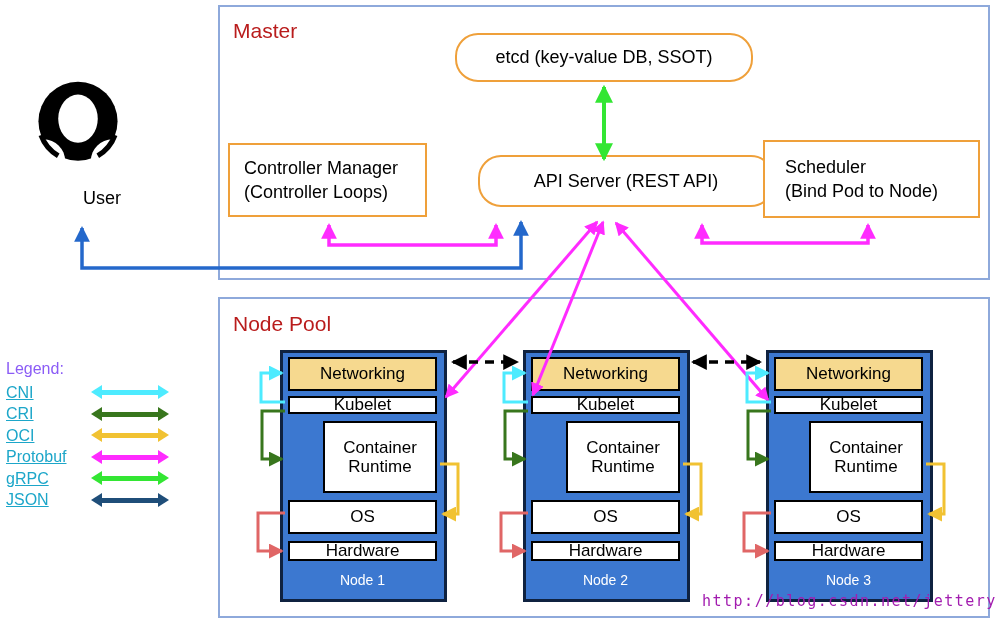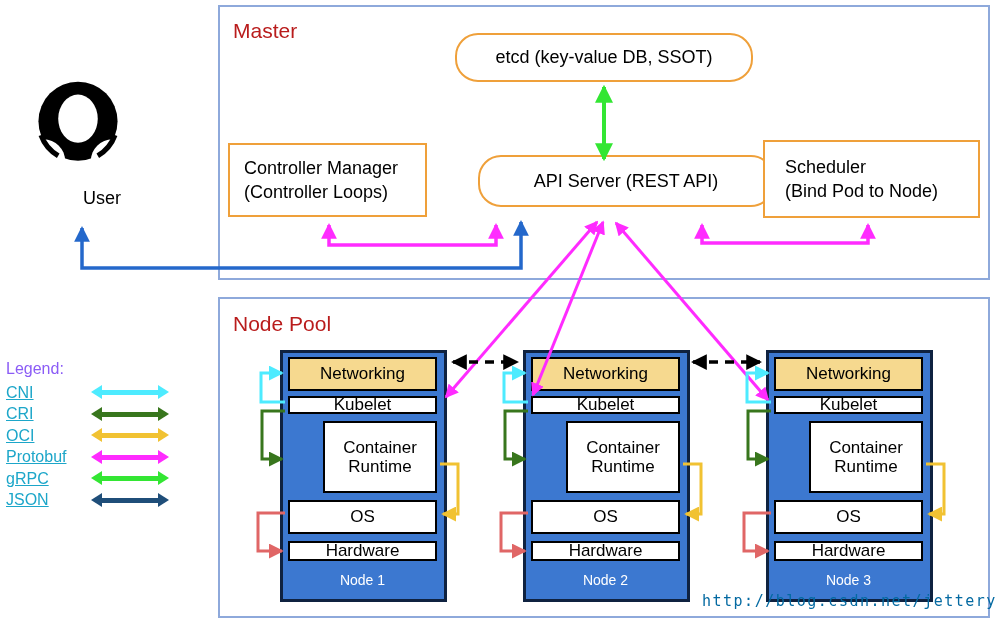--- a/index.html
+++ b/index.html
@@ -51,21 +51,21 @@
   .leg-arrow{position:absolute;left:96px;width:56px;height:5px;background:var(--c,#000);}
   .leg-arrow::before{content:"";position:absolute;left:-11px;top:-5px;width:0;height:0;
     border-top:7.5px solid transparent;border-bottom:7.5px solid transparent;
     border-right:11px solid var(--c,#000);}
   .leg-arrow::after{content:"";position:absolute;right:-11px;top:-5px;width:0;height:0;
     border-top:7.5px solid transparent;border-bottom:7.5px solid transparent;
     border-left:11px solid var(--c,#000);}
 
   
   #watermark{position:absolute;left:702px;top:592px;font-family:"DejaVu Sans Mono",monospace;
-             font-size:15px;letter-spacing:1.5px;color:#0369a1;white-space:nowrap;}
+             font-size:15px;letter-spacing:1.5px;color:#a21caf;white-space:nowrap;}
 
   
   #arrows{position:absolute;left:0;top:0;z-index:10;pointer-events:none;}
 </style>
 </head>
 <body>
 
 <div id="canvas">
 
   <div class="frame" id="master-frame"></div>

